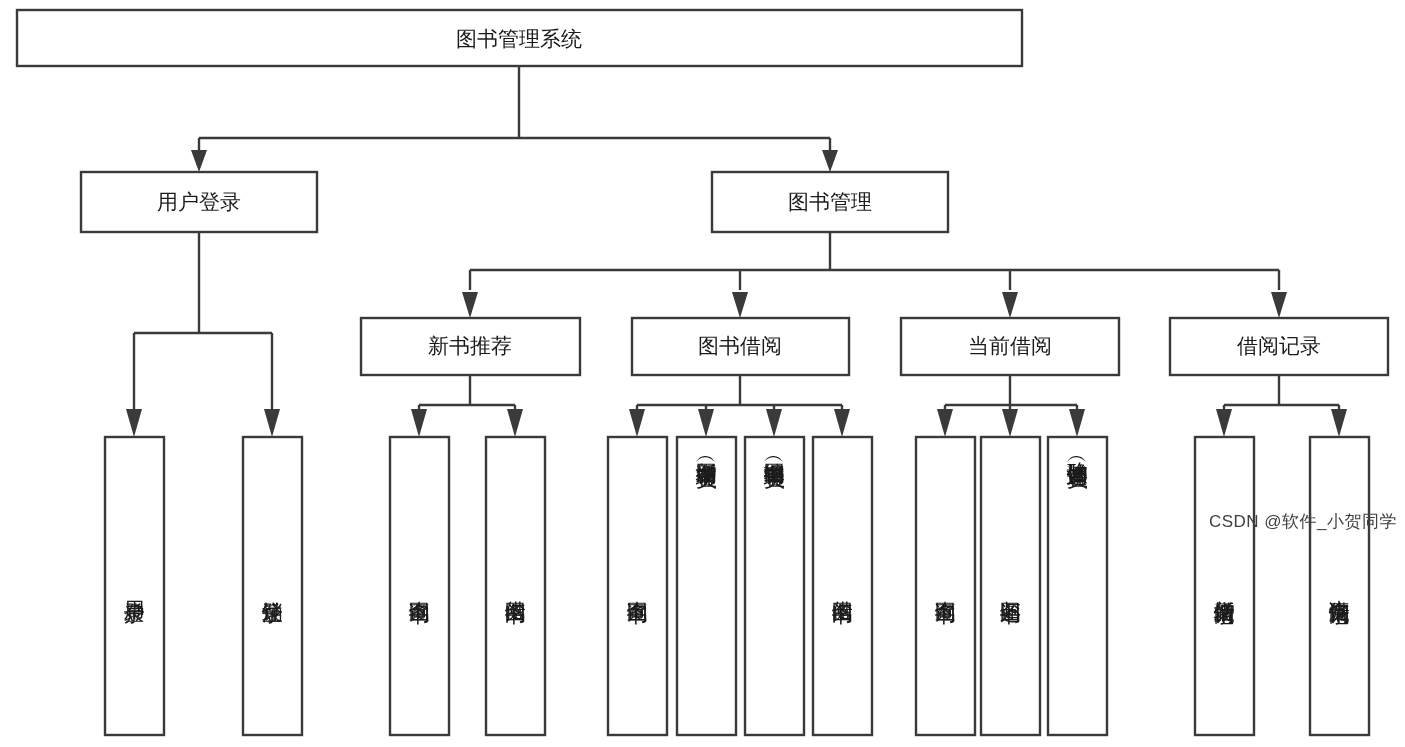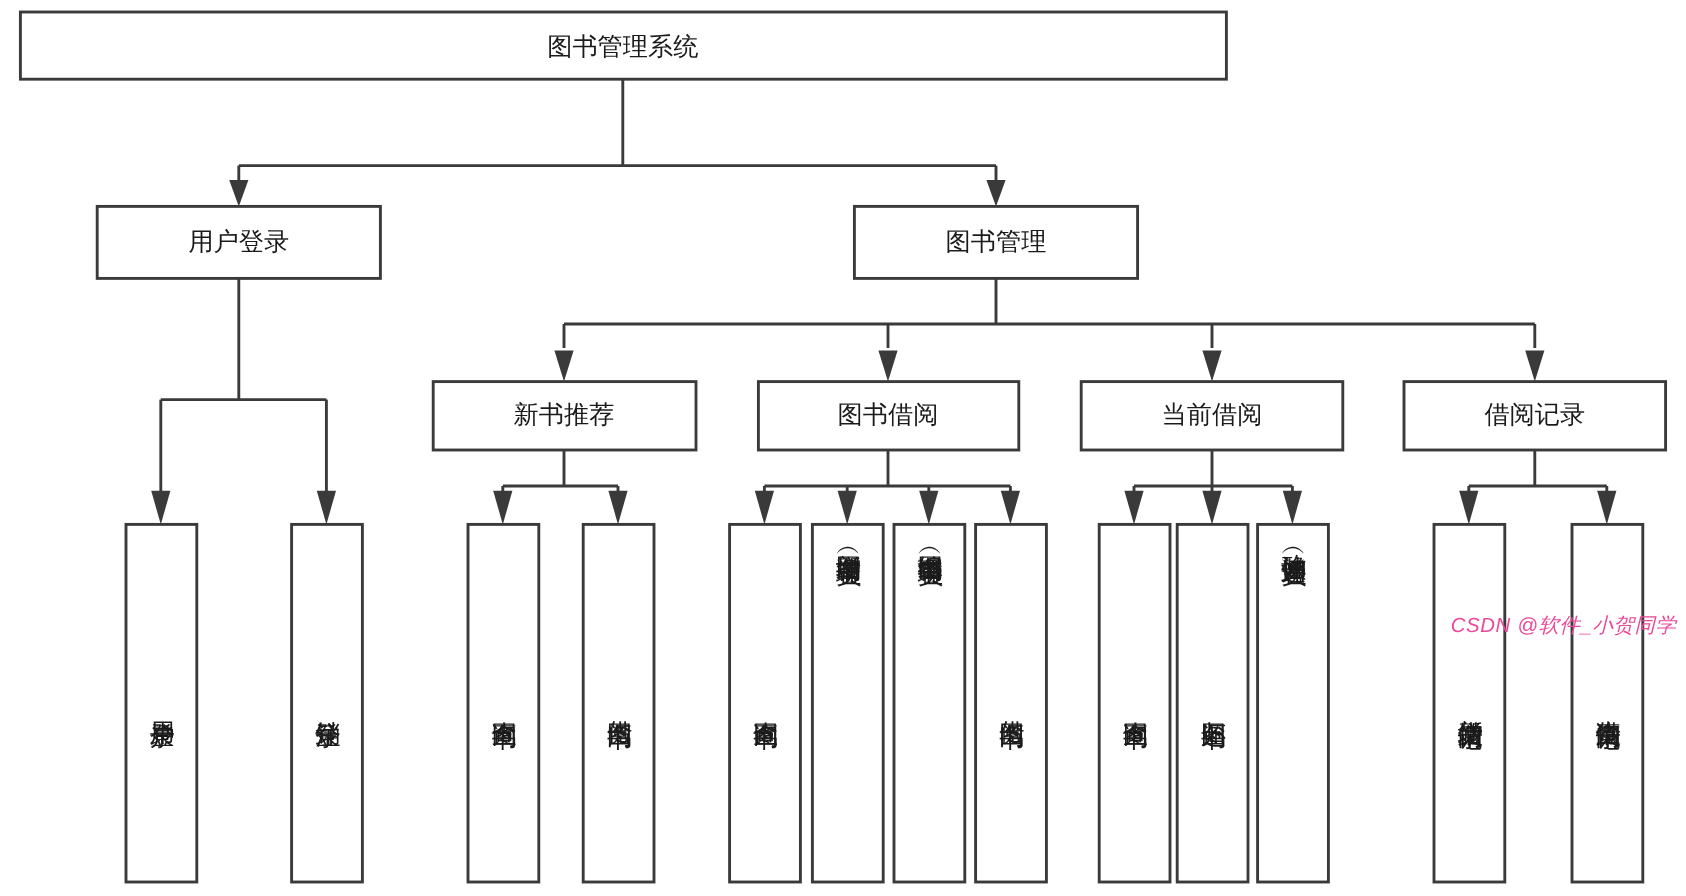--- a/index.html
+++ b/index.html
@@ -62,24 +62,23 @@
     letter-spacing: 1px;
     white-space: nowrap;
     pointer-events: none;
   }
   .watermark {
     position: absolute;
     right: 8px;
     bottom: 4px;
     font-family: "Liberation Sans", sans-serif;
     font-size: 17px;
-    color: #ec4899;
+    color: #404040;
     white-space: nowrap;
     letter-spacing: 0.5px;
-    font-style: italic;
   }
 </style>
 </head>
 <body>
 
 <div id="diagram-root">
 
   <svg class="diagram-canvas" viewBox="0 0 1405 747">
 
     <g>

